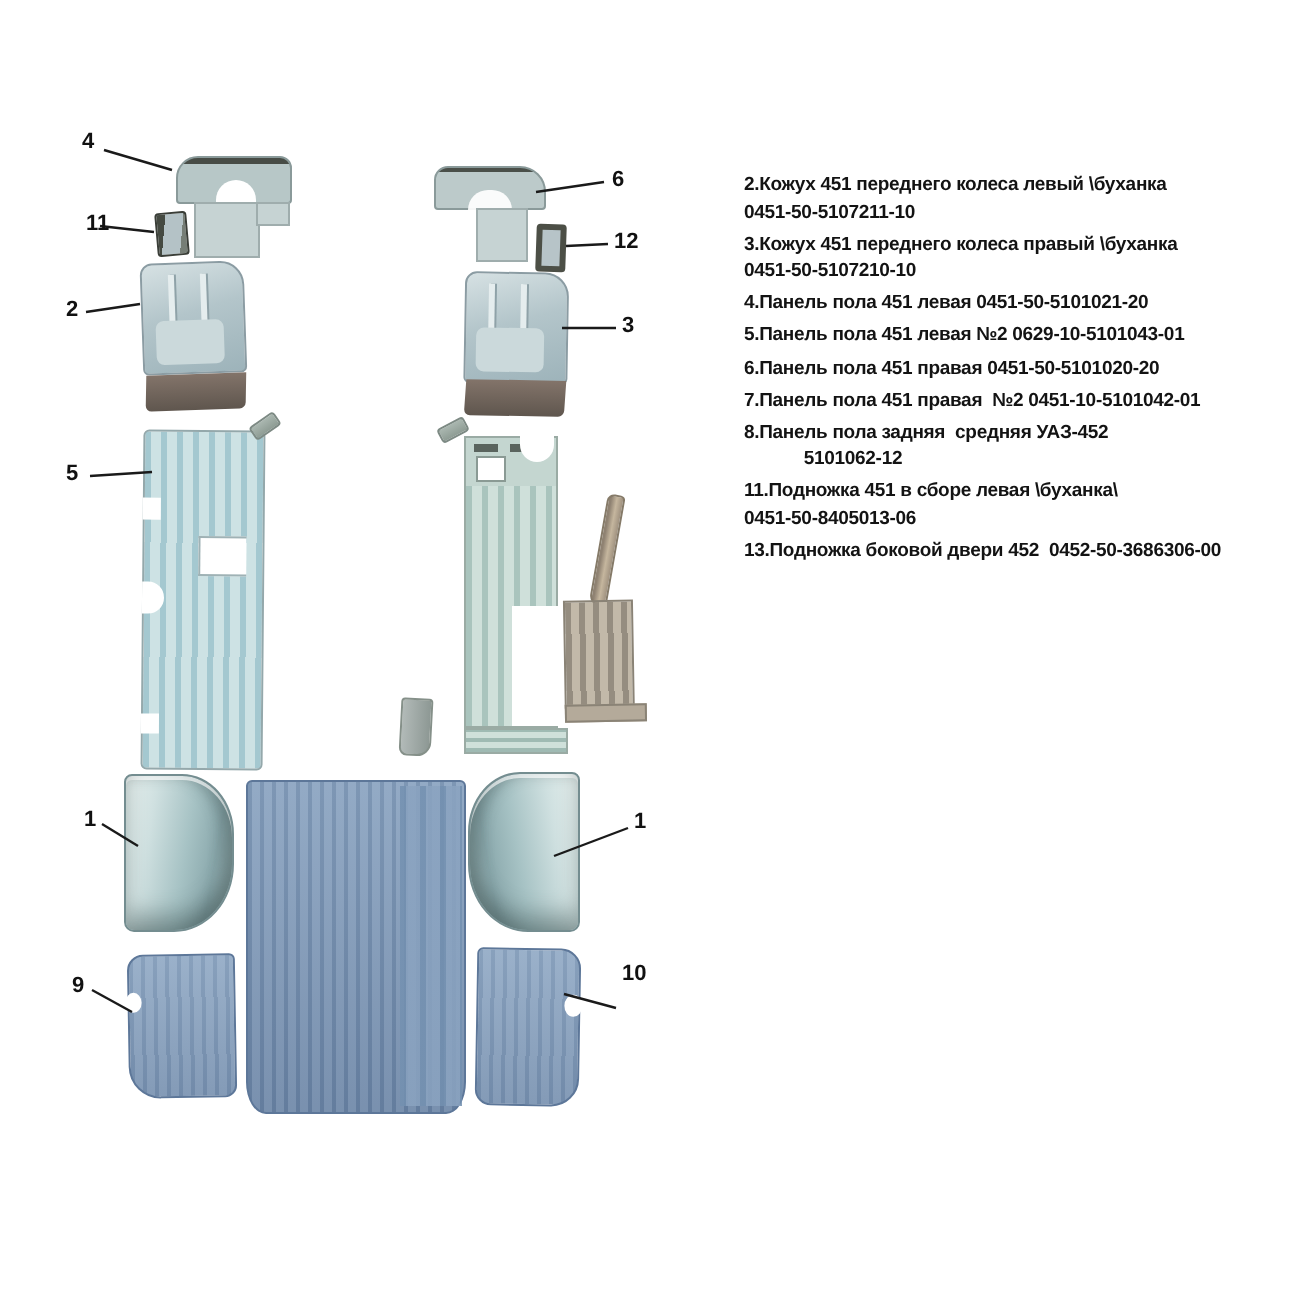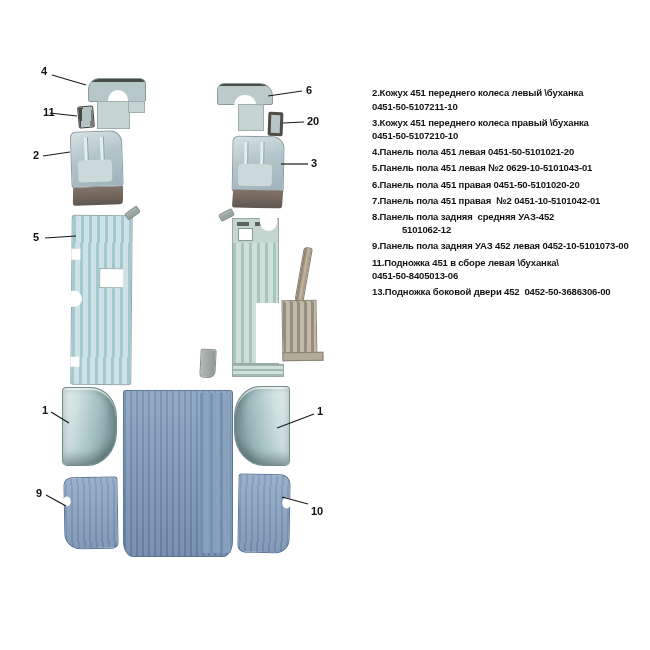--- a/index.html
+++ b/index.html
@@ -161,39 +161,38 @@
         <line x1="314" y1="414" x2="277" y2="428"></line>
         <line x1="46" y1="495" x2="66" y2="506"></line>
         <line x1="308" y1="504" x2="282" y2="497"></line>
       </g>
     </svg>
 
     <div class="co" style="left:41px;top:66px">4</div>
     <div class="co" style="left:43px;top:107px">11</div>
     <div class="co" style="left:33px;top:150px">2</div>
     <div class="co" style="left:306px;top:85px">6</div>
-    <div class="co" style="left:307px;top:116px">20</div>
+    <div class="co" style="left:307px;top:116px">12</div>
     <div class="co" style="left:311px;top:158px">3</div>
     <div class="co" style="left:33px;top:232px">5</div>
     <div class="co" style="left:42px;top:405px">1</div>
     <div class="co" style="left:317px;top:406px">1</div>
     <div class="co" style="left:36px;top:488px">9</div>
-    <div class="co" style="left:311px;top:506px">10</div>
+    <div class="co" style="left:311px;top:482px">10</div>
   </div>
 
   <div class="legend">
     <div class="pl-item">2.Кожух 451 переднего колеса левый \буханка
 0451-50-5107211-10</div>
     <div class="pl-item">3.Кожух 451 переднего колеса правый \буханка
 0451-50-5107210-10</div>
     <div class="pl-item">4.Панель пола 451 левая 0451-50-5101021-20</div>
     <div class="pl-item">5.Панель пола 451 левая №2 0629-10-5101043-01</div>
     <div class="pl-item">6.Панель пола 451 правая 0451-50-5101020-20</div>
     <div class="pl-item">7.Панель пола 451 правая  №2 0451-10-5101042-01</div>
     <div class="pl-item">8.Панель пола задняя  средняя УАЗ-452
             5101062-12</div>
-    <div class="pl-item">9.Панель пола задняя УАЗ 452 левая 0452-10-5101073-00</div>
     <div class="pl-item">11.Подножка 451 в сборе левая \буханка\
 0451-50-8405013-06</div>
     <div class="pl-item">13.Подножка боковой двери 452  0452-50-3686306-00</div>
   </div>
 
 </div>
 
 </body></html>

